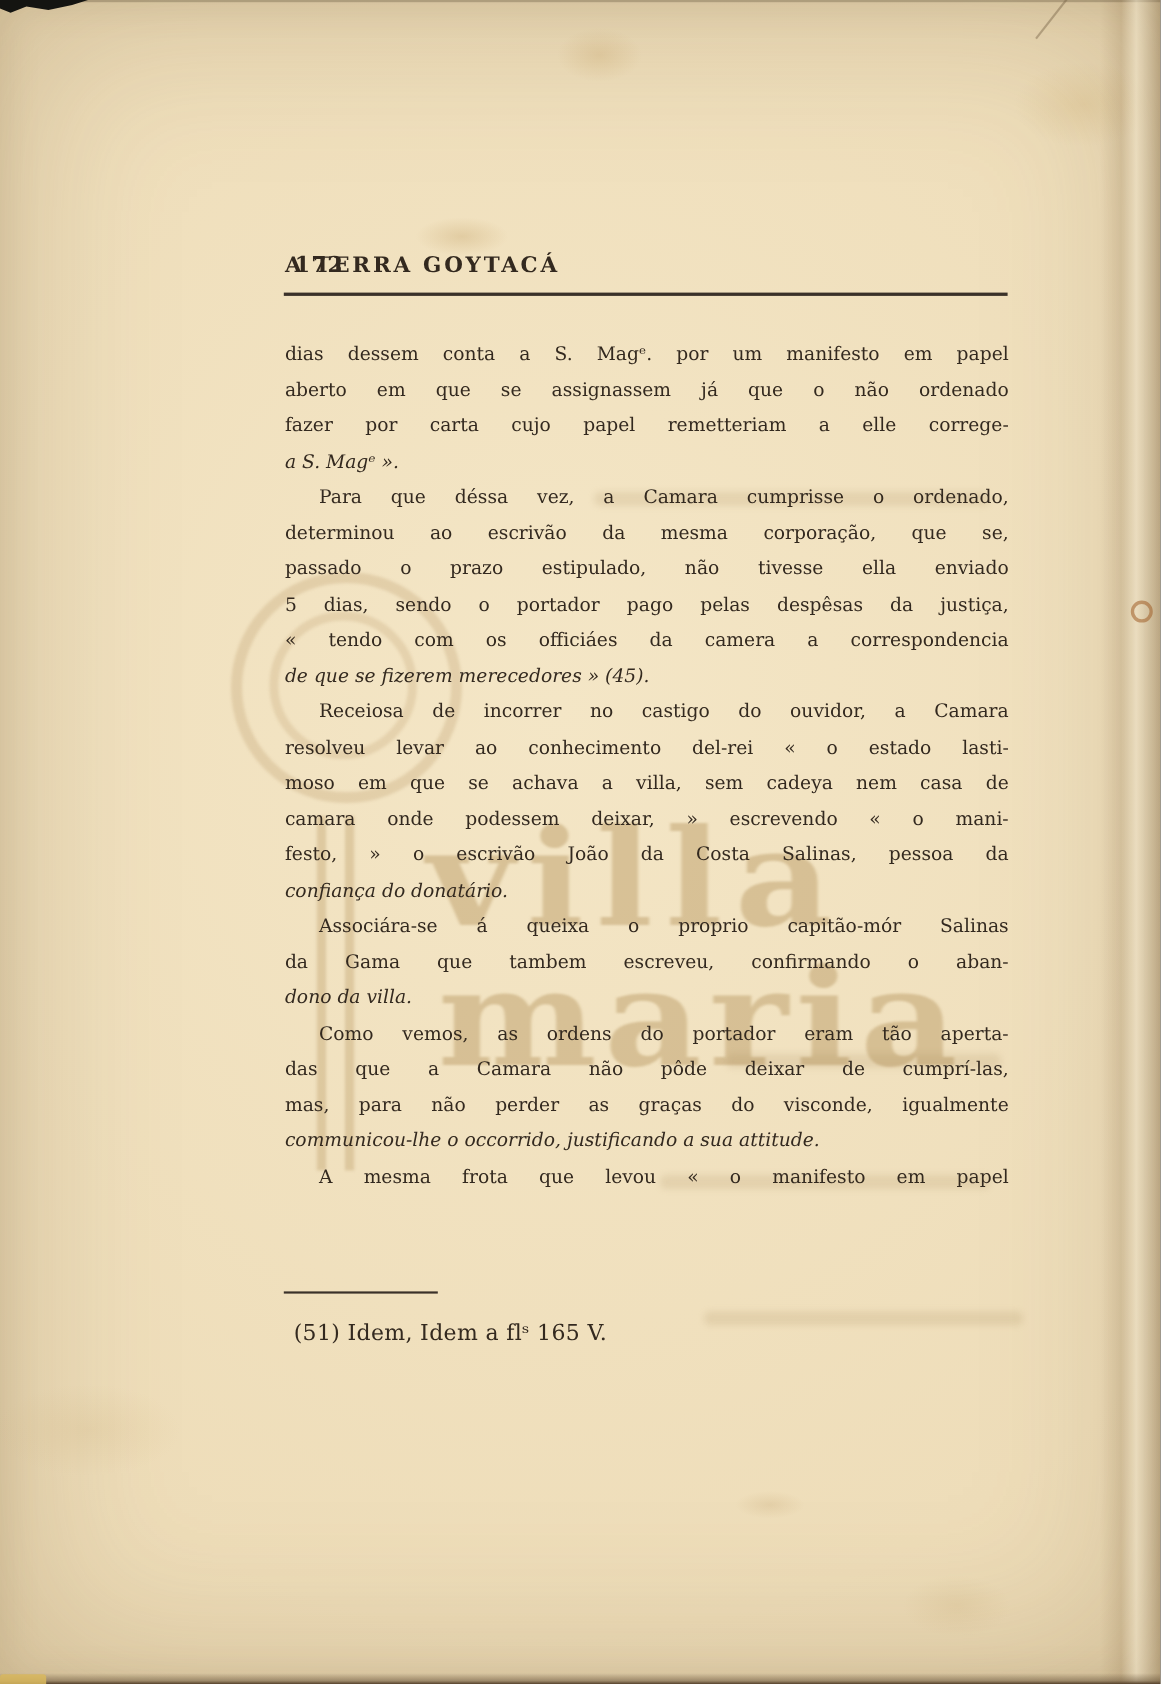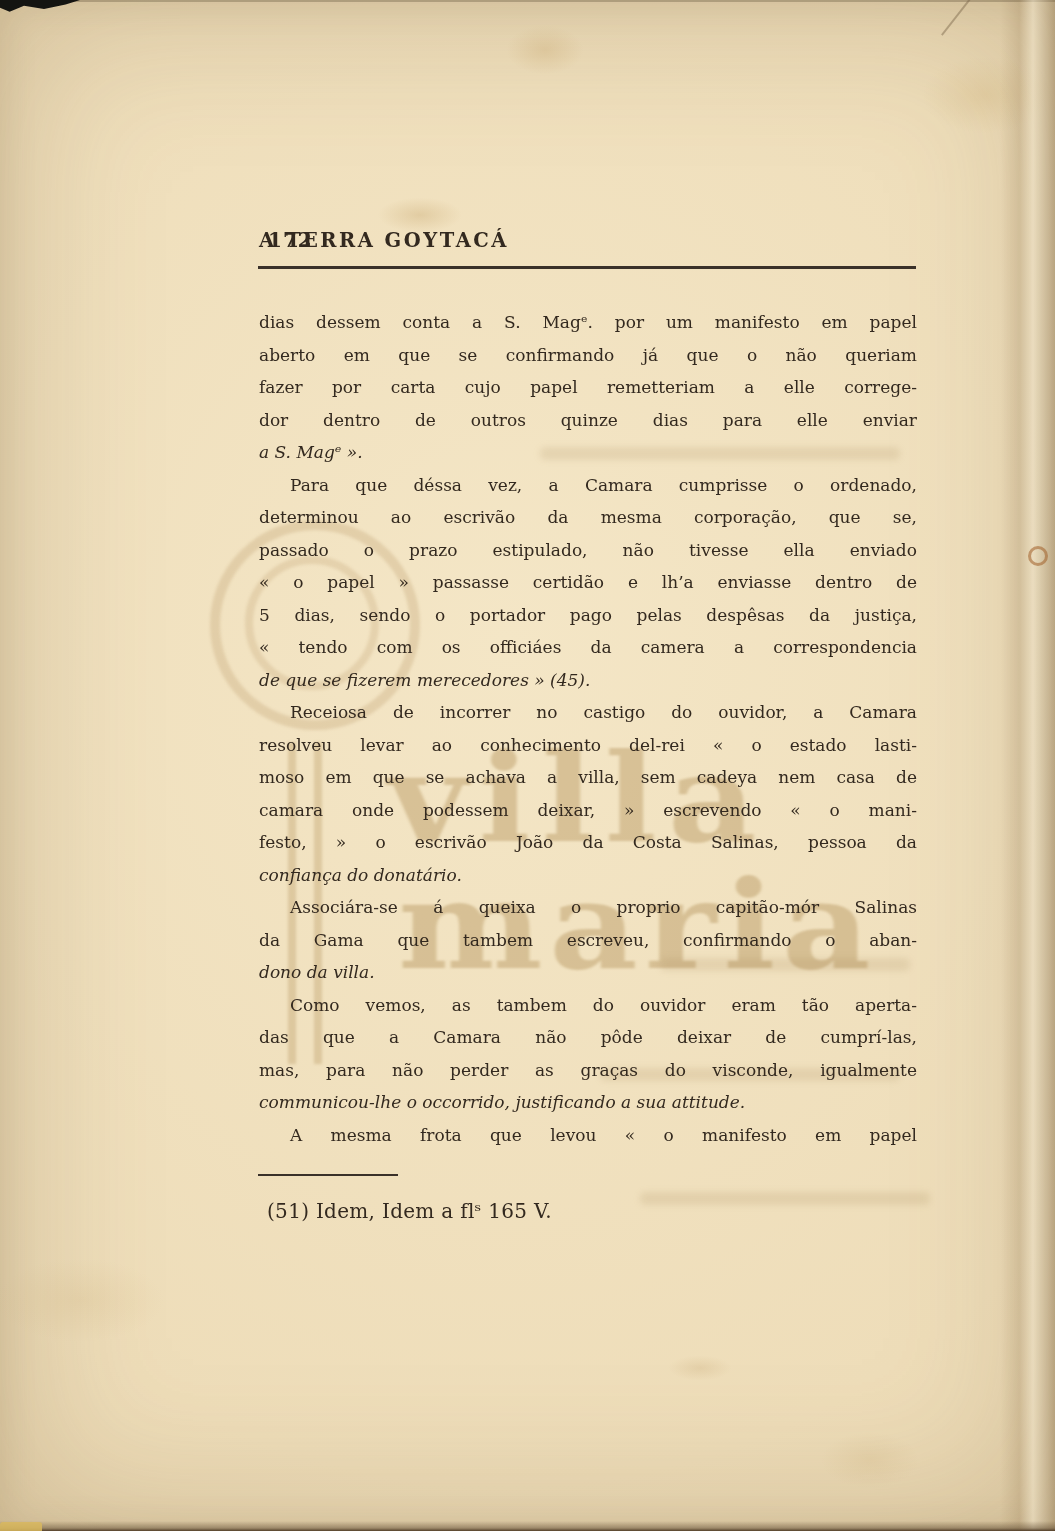--- a/index.html
+++ b/index.html
@@ -88,45 +88,43 @@
   <div class="ghost g2"></div>
   <div class="ghost g3"></div>
   <div class="ghost g4"></div>
 
   <div class="pnum">172</div>
   <div class="rtitle">A TERRA GOYTACÁ</div>
   <div class="hrule"></div>
 
   <div class="bodytext">
     <div class="line">dias dessem conta a S. Magᵉ. por um manifesto em papel</div>
-    <div class="line">aberto em que se confirmando já que o não queriam</div>
+    <div class="line">aberto em que se assignassem já que o não ordenado</div>
     <div class="line">fazer por carta cujo papel remetteriam a elle correge-</div>
-    <div class="line">dor dentro de outros quinze dias para elle enviar</div>
     <div class="line last">a S. Magᵉ ».</div>
 
     <div class="line ind">Para que déssa vez, a Camara cumprisse o ordenado,</div>
     <div class="line">determinou ao escrivão da mesma corporação, que se,</div>
     <div class="line">passado o prazo estipulado, não tivesse ella enviado</div>
-    <div class="line">« o papel » passasse certidão e lh’a enviasse dentro de</div>
     <div class="line">5 dias, sendo o portador pago pelas despêsas da justiça,</div>
     <div class="line">« tendo com os officiáes da camera a correspondencia</div>
     <div class="line last">de que se fizerem merecedores » (45).</div>
 
     <div class="line ind">Receiosa de incorrer no castigo do ouvidor, a Camara</div>
     <div class="line">resolveu levar ao conhecimento del-rei « o estado lasti-</div>
     <div class="line">moso em que se achava a villa, sem cadeya nem casa de</div>
     <div class="line">camara onde podessem deixar, » escrevendo « o mani-</div>
     <div class="line">festo, » o escrivão João da Costa Salinas, pessoa da</div>
     <div class="line last">confiança do donatário.</div>
 
     <div class="line ind">Associára-se á queixa o proprio capitão-mór Salinas</div>
     <div class="line">da Gama que tambem escreveu, confirmando o aban-</div>
     <div class="line last">dono da villa.</div>
 
-    <div class="line ind">Como vemos, as tambem do ouvidor eram tão aperta-</div>
+    <div class="line ind">Como vemos, as ordens do portador eram tão aperta-</div>
     <div class="line">das que a Camara não pôde deixar de cumprí-las,</div>
     <div class="line">mas, para não perder as graças do visconde, igualmente</div>
     <div class="line last">communicou-lhe o occorrido, justificando a sua attitude.</div>
 
     <div class="line ind">A mesma frota que levou « o manifesto em papel</div>
   </div>
 
   <div class="fnrule"></div>
   <div class="fn">(51) Idem, Idem a flˢ 165 V.</div>
 

